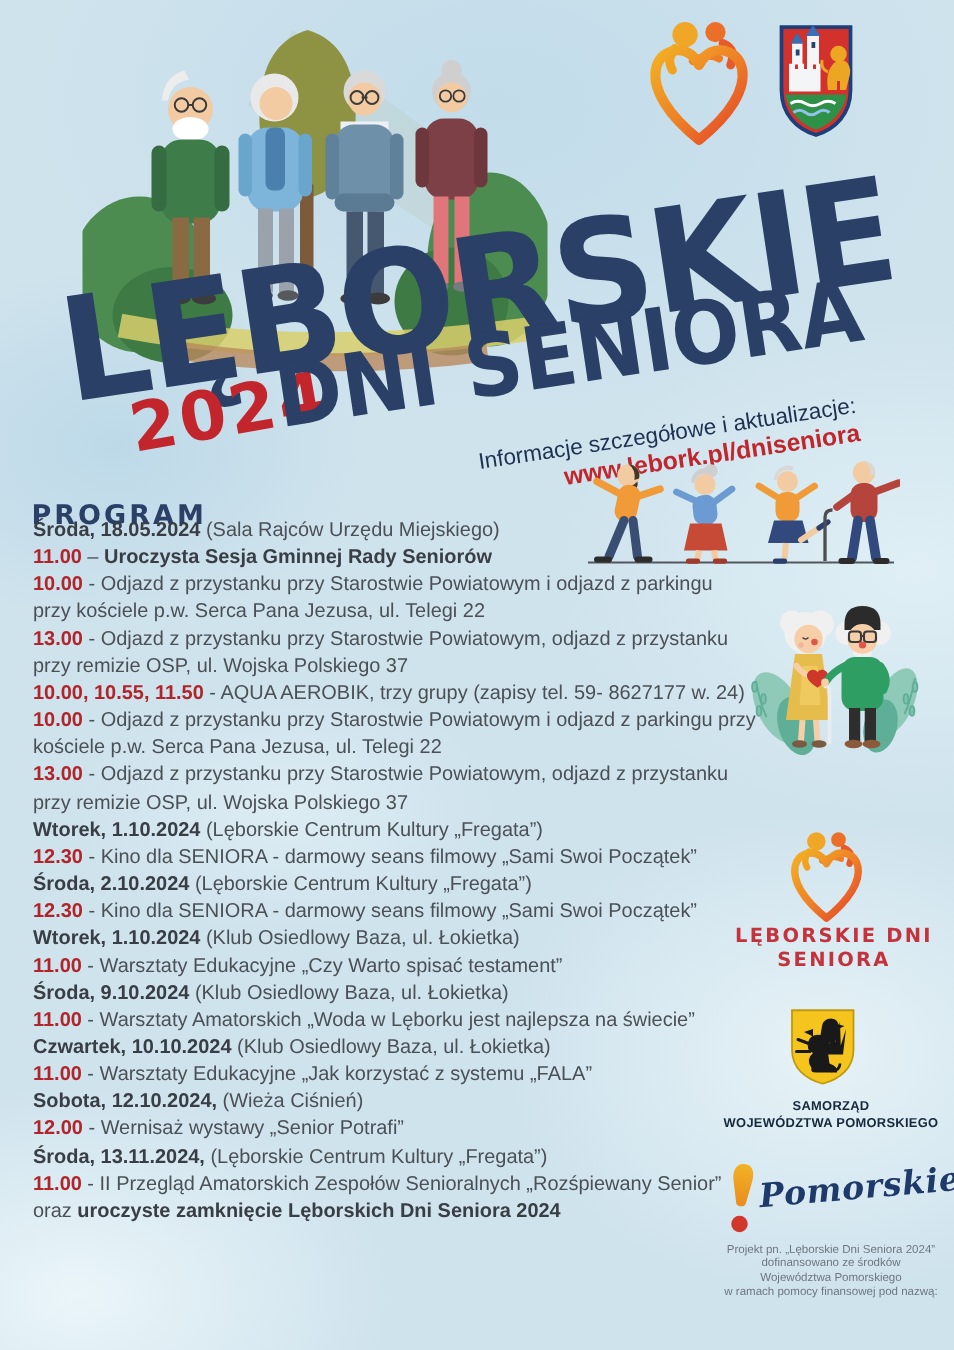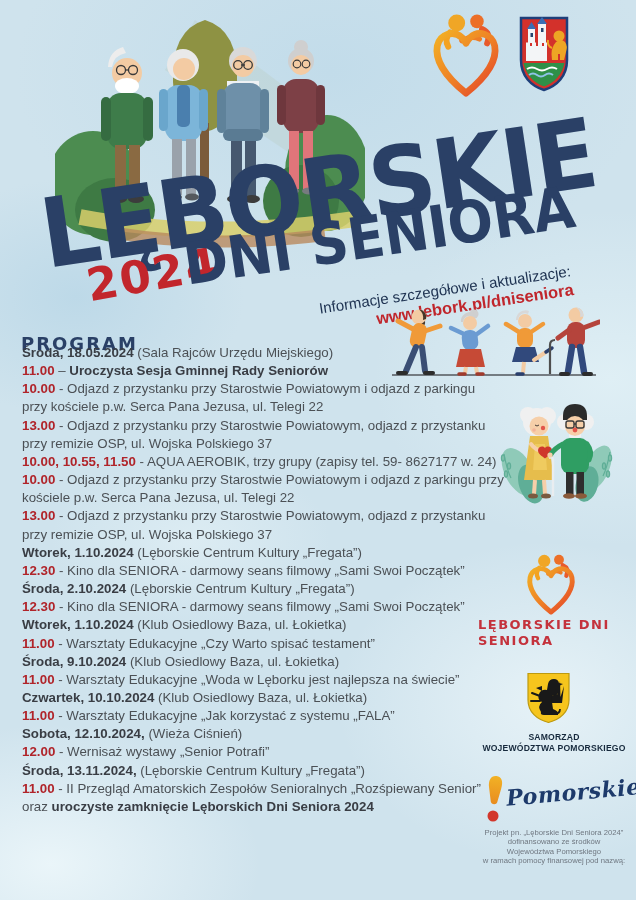--- a/index.html
+++ b/index.html
@@ -44,21 +44,21 @@
     left:21px;top:333px;font-family:"DejaVu Sans",sans-serif;font-weight:700;
     font-size:18px;letter-spacing:2px;color:#2a4066;
   }
   .program-list{left:22px;top:344px;width:490px;font-size:13.3px;line-height:18.15px;color:#4b5055;}
   .p-line{white-space:nowrap;}
   .seg-d{font-weight:700;color:#393d44;}
   .seg-t{font-weight:700;color:#b0242a;margin-top:19px;}
   .seg-p{color:#4b5055;}
   
   .lds-caption{
-    left:478px;top:617px;width:156px;text-align:left;color:#c4323c;
+    left:478px;top:617px;width:156px;text-align:center;color:#c4323c;
     font-weight:700;font-size:13px;letter-spacing:1.5px;line-height:16px;
     font-family:"DejaVu Sans",sans-serif;
   }
   .samorzad{
     left:458px;top:732px;width:192px;text-align:center;color:#16293c;
     font-weight:700;font-size:8.6px;letter-spacing:.2px;line-height:10.5px;
   }
   .pomorskie-script{
     left:506px;top:779px;font-family:"DejaVu Serif",serif;font-style:italic;font-weight:700;
     font-size:22px;color:#1d3a6b;transform:rotate(-5deg);letter-spacing:.5px;
@@ -194,21 +194,21 @@
       <div class="p-line"><span class="seg-p">kościele p.w. Serca Pana Jezusa, ul. Telegi 22</span></div>
       <div class="p-line"><span class="seg-t">13.00</span><span class="seg-p"> - Odjazd z przystanku przy Starostwie Powiatowym, odjazd z przystanku</span></div>
       <div class="p-line"><span class="seg-p">przy remizie OSP, ul. Wojska Polskiego 37</span></div>
       <div class="p-line"><span class="seg-d">Wtorek, 1.10.2024</span><span class="seg-p"> (Lęborskie Centrum Kultury „Fregata”)</span></div>
       <div class="p-line"><span class="seg-t">12.30</span><span class="seg-p"> - Kino dla SENIORA - darmowy seans filmowy „Sami Swoi Początek”</span></div>
       <div class="p-line"><span class="seg-d">Środa, 2.10.2024</span><span class="seg-p"> (Lęborskie Centrum Kultury „Fregata”)</span></div>
       <div class="p-line"><span class="seg-t">12.30</span><span class="seg-p"> - Kino dla SENIORA - darmowy seans filmowy „Sami Swoi Początek”</span></div>
       <div class="p-line"><span class="seg-d">Wtorek, 1.10.2024</span><span class="seg-p"> (Klub Osiedlowy Baza, ul. Łokietka)</span></div>
       <div class="p-line"><span class="seg-t">11.00</span><span class="seg-p"> - Warsztaty Edukacyjne „Czy Warto spisać testament”</span></div>
       <div class="p-line"><span class="seg-d">Środa, 9.10.2024</span><span class="seg-p">  (Klub Osiedlowy Baza, ul. Łokietka)</span></div>
-      <div class="p-line"><span class="seg-t">11.00</span><span class="seg-p"> - Warsztaty Edukacyjne „Woda w Lęborku jest najlepsza na świecie”</span></div>
+      <div class="p-line"><span class="seg-t">11.00</span><span class="seg-p"> - Warsztaty Amatorskich „Woda w Lęborku jest najlepsza na świecie”</span></div>
       <div class="p-line"><span class="seg-d">Czwartek, 10.10.2024</span><span class="seg-p"> (Klub Osiedlowy Baza, ul. Łokietka)</span></div>
       <div class="p-line"><span class="seg-t">11.00</span><span class="seg-p"> - Warsztaty Edukacyjne „Jak korzystać z systemu „FALA”</span></div>
       <div class="p-line"><span class="seg-d">Sobota, 12.10.2024,</span><span class="seg-p"> (Wieża Ciśnień)</span></div>
       <div class="p-line"><span class="seg-t">12.00</span><span class="seg-p"> - Wernisaż wystawy „Senior Potrafi”</span></div>
       <div class="p-line"><span class="seg-d">Środa, 13.11.2024,</span><span class="seg-p"> (Lęborskie Centrum Kultury „Fregata”)</span></div>
       <div class="p-line"><span class="seg-t">11.00</span><span class="seg-p"> - II Przegląd Amatorskich Zespołów Senioralnych „Rozśpiewany Senior”</span></div>
       <div class="p-line"><span class="seg-p">oraz </span><span class="seg-d">uroczyste zamknięcie Lęborskich Dni Seniora 2024</span></div>
     </div>
 
   <svg class="abs" style="left:388px;top:300px;" width="212" height="78" viewBox="0 0 212 78">

